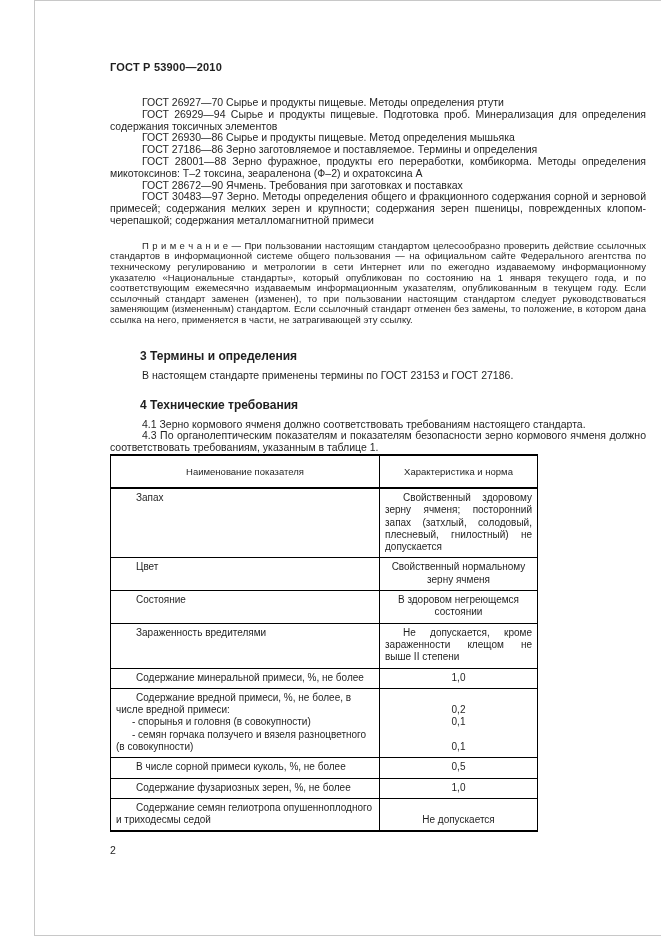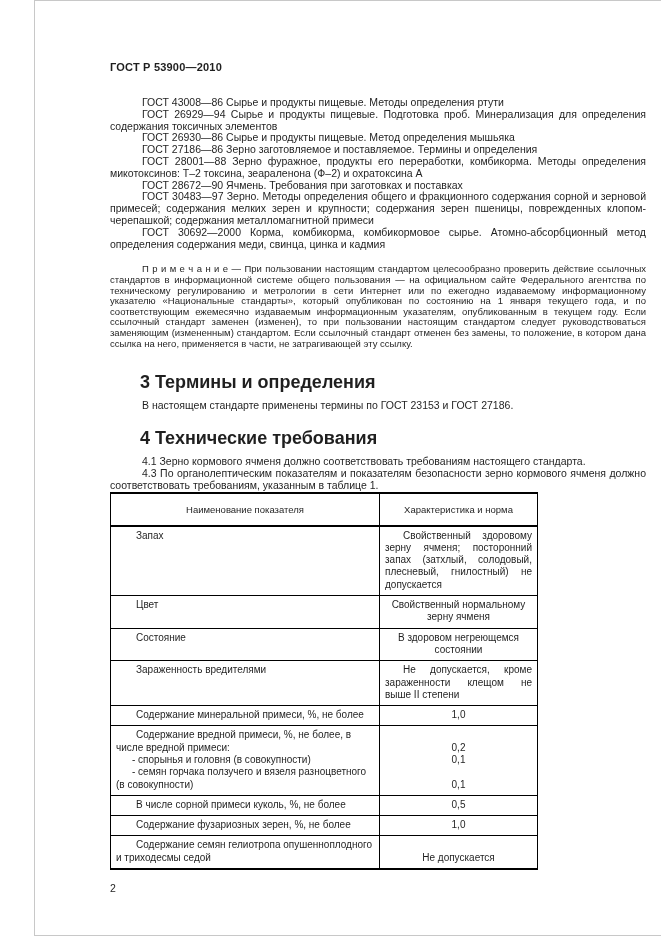--- a/index.html
+++ b/index.html
@@ -37,21 +37,21 @@
     min-height: 92px;
     font-size: 9.5px;
     line-height: 10.6px;
     text-align: justify;
     text-indent: 32px;
   }
 
   .sec {
     margin: 16px 0 7px 0;
     padding-left: 30px;
-    font-size: 18px;
+    font-size: 12px;
     font-weight: bold;
   }
 
   .body-p {
     margin: 0;
     font-size: 10.5px;
     line-height: 11.8px;
     text-align: justify;
     text-indent: 32px;
   }
@@ -108,28 +108,27 @@
 </style>
 </head>
 <body>
 
 <div class="page">
   <div class="content">
 
     <div class="doc-header">ГОСТ Р 53900—2010</div>
 
     <div class="refs">
-      <p>ГОСТ 43008—86 Сырье и продукты пищевые. Методы определения ртути</p>
+      <p>ГОСТ 26927—70 Сырье и продукты пищевые. Методы определения ртути</p>
       <p>ГОСТ 26929—94 Сырье и продукты пищевые. Подготовка проб. Минерализация для определения содержания токсичных элементов</p>
       <p>ГОСТ 26930—86 Сырье и продукты пищевые. Метод определения мышьяка</p>
       <p>ГОСТ 27186—86 Зерно заготовляемое и поставляемое. Термины и определения</p>
       <p>ГОСТ 28001—88 Зерно фуражное, продукты его переработки, комбикорма. Методы определения микотоксинов: Т–2 токсина, зеараленона (Ф–2) и охратоксина А</p>
       <p>ГОСТ 28672—90 Ячмень. Требования при заготовках и поставках</p>
       <p>ГОСТ 30483—97 Зерно. Методы определения общего и фракционного содержания сорной и зерновой примесей; содержания мелких зерен и крупности; содержания зерен пшеницы, поврежденных клопом-черепашкой; содержания металломагнитной примеси</p>
-      <p>ГОСТ 30692—2000 Корма, комбикорма, комбикормовое сырье. Атомно-абсорбционный метод определения содержания меди, свинца, цинка и кадмия</p>
     </div>
 
     <p class="note">П р и м е ч а н и е — При пользовании настоящим стандартом целесообразно проверить действие ссылочных стандартов в информационной системе общего пользования — на официальном сайте Федерального агентства по техническому регулированию и метрологии в сети Интернет или по ежегодно издаваемому информационному указателю «Национальные стандарты», который опубликован по состоянию на 1 января текущего года, и по соответствующим ежемесячно издаваемым информационным указателям, опубликованным в текущем году. Если ссылочный стандарт заменен (изменен), то при пользовании настоящим стандартом следует руководствоваться заменяющим (измененным) стандартом. Если ссылочный стандарт отменен без замены, то положение, в котором дана ссылка на него, применяется в части, не затрагивающей эту ссылку.</p>
 
     <h2 class="sec">3 Термины и определения</h2>
     <p class="body-p">В настоящем стандарте применены термины по ГОСТ 23153 и ГОСТ 27186.</p>
 
     <h2 class="sec">4 Технические требования</h2>
     <p class="body-p">4.1 Зерно кормового ячменя должно соответствовать требованиям настоящего стандарта.</p>
     <p class="body-p">4.3 По органолептическим показателям и показателям безопасности зерно кормового ячменя должно соответствовать требованиям, указанным в таблице 1.</p>

